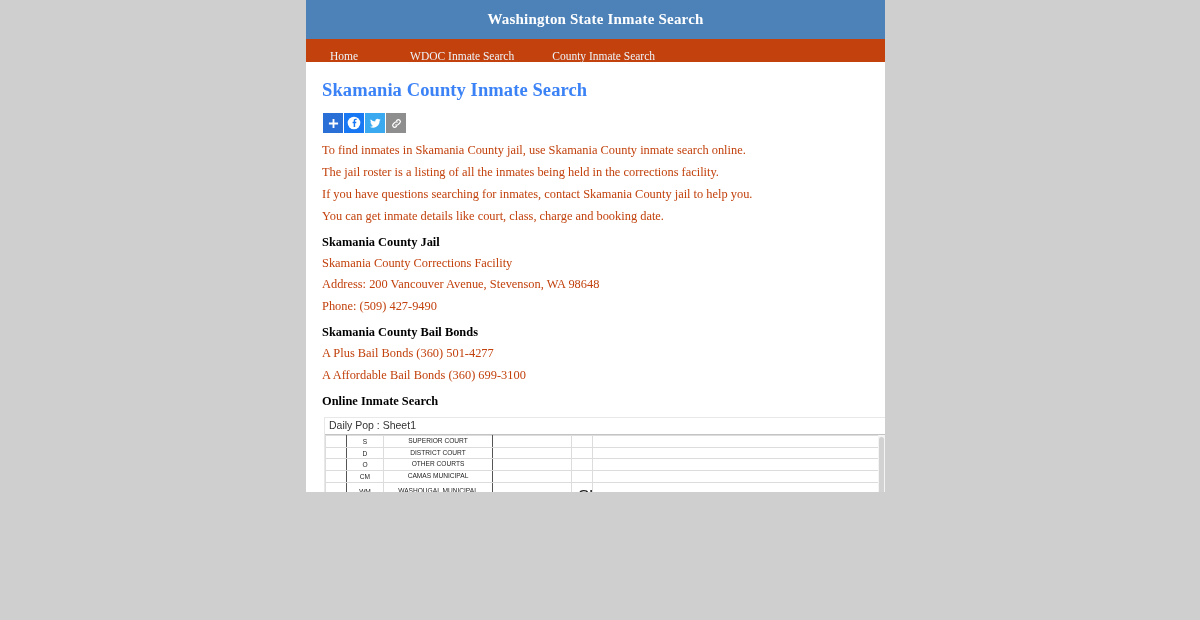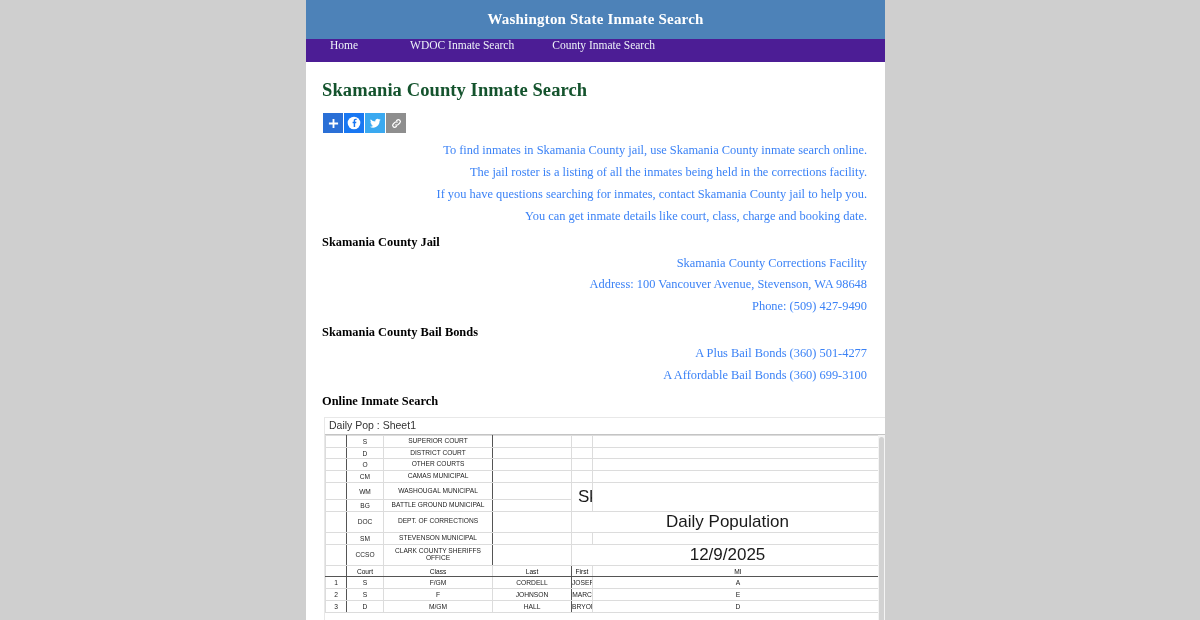--- a/index.html
+++ b/index.html
@@ -12,21 +12,21 @@
   #page {
     position: relative;
     width: 1200px; height: 620px;
     background: #cfcfcf;
   }
   
   .site {
     position: absolute;
     left: 306px; top: 0;
     width: 579px;
-    height: 620px;
+    height: 492px;
     background: #ffffff;
     overflow: hidden;
   }
   
   .site-header {
     height: 39px;
     background: #4d82b8;
     display: flex;
     align-items: center;
     justify-content: center;
@@ -34,44 +34,44 @@
   .site-title {
     color: #ffffff;
     font-family: "Liberation Serif", serif;
     font-weight: bold;
     font-size: 15px;
     letter-spacing: .2px;
   }
   
   .site-nav {
     height: 23px;
-    background: #4c1d95;
+    background: #c2410c;
     display: flex;
-    align-items: flex-start;
+    align-items: flex-end;
     padding-left: 24px;
   }
   .nav-item {
     color: #eef3f8;
     font-family: "Liberation Serif", serif;
     font-size: 11.5px;
     text-decoration: none;
     white-space: nowrap;
   }
   .nav-item.n0 { margin-right: 52px; }
   .nav-item.n1 { margin-right: 38px; }
   
   .content {
     padding: 14px 18px 0 16px;
   }
   h1.page-title {
     margin: 4px 0 12px 0;
     font-family: "Liberation Serif", serif;
     font-size: 18.5px;
     font-weight: bold;
-    color: #14532d;
+    color: #3b82f6;
     letter-spacing: .1px;
   }
   
   .share-row {
     display: flex;
     gap: 1px;
     margin: 0 0 10px 1px;
   }
   .share-btn {
     width: 20px; height: 20px;
@@ -81,23 +81,22 @@
   .share-btn.addthis { background: #2a6fd6; }
   .share-btn.facebook { background: #1877f2; }
   .share-btn.twitter { background: #3aa9f0; }
   .share-btn.link { background: #8e8e8e; }
   .share-btn svg { display: block; }
   
   p.line {
     margin: 0 0 6px 0;
     font-family: "Liberation Serif", serif;
     font-size: 12.4px;
-    color: #3b82f6;
+    color: #c2410c;
     line-height: 1.28;
-    text-align: right;
   }
   p.sub {
     margin: 10px 0 6px 0;
     font-family: "Liberation Serif", serif;
     font-size: 12.4px;
     font-weight: bold;
     color: #000;
   }
   
   .sheet-wrap {
@@ -245,21 +244,21 @@
         </button>
       </div>
 
       <p class="line">To find inmates in Skamania County jail, use Skamania County inmate search online.</p>
       <p class="line">The jail roster is a listing of all the inmates being held in the corrections facility.</p>
       <p class="line">If you have questions searching for inmates, contact Skamania County jail to help you.</p>
       <p class="line">You can get inmate details like court, class, charge and booking date.</p>
 
       <p class="sub">Skamania County Jail</p>
       <p class="line">Skamania County Corrections Facility</p>
-      <p class="line">Address: 100 Vancouver Avenue, Stevenson, WA 98648</p>
+      <p class="line">Address: 200 Vancouver Avenue, Stevenson, WA 98648</p>
       <p class="line">Phone: (509) 427-9490</p>
 
       <p class="sub">Skamania County Bail Bonds</p>
       <p class="line">A Plus Bail Bonds (360) 501-4277</p>
       <p class="line">A Affordable Bail Bonds (360) 699-3100</p>
 
       <p class="sub">Online Inmate Search</p>
 
       <div class="sheet-wrap">
         <div class="sheet-tab">Daily Pop : Sheet1</div>

